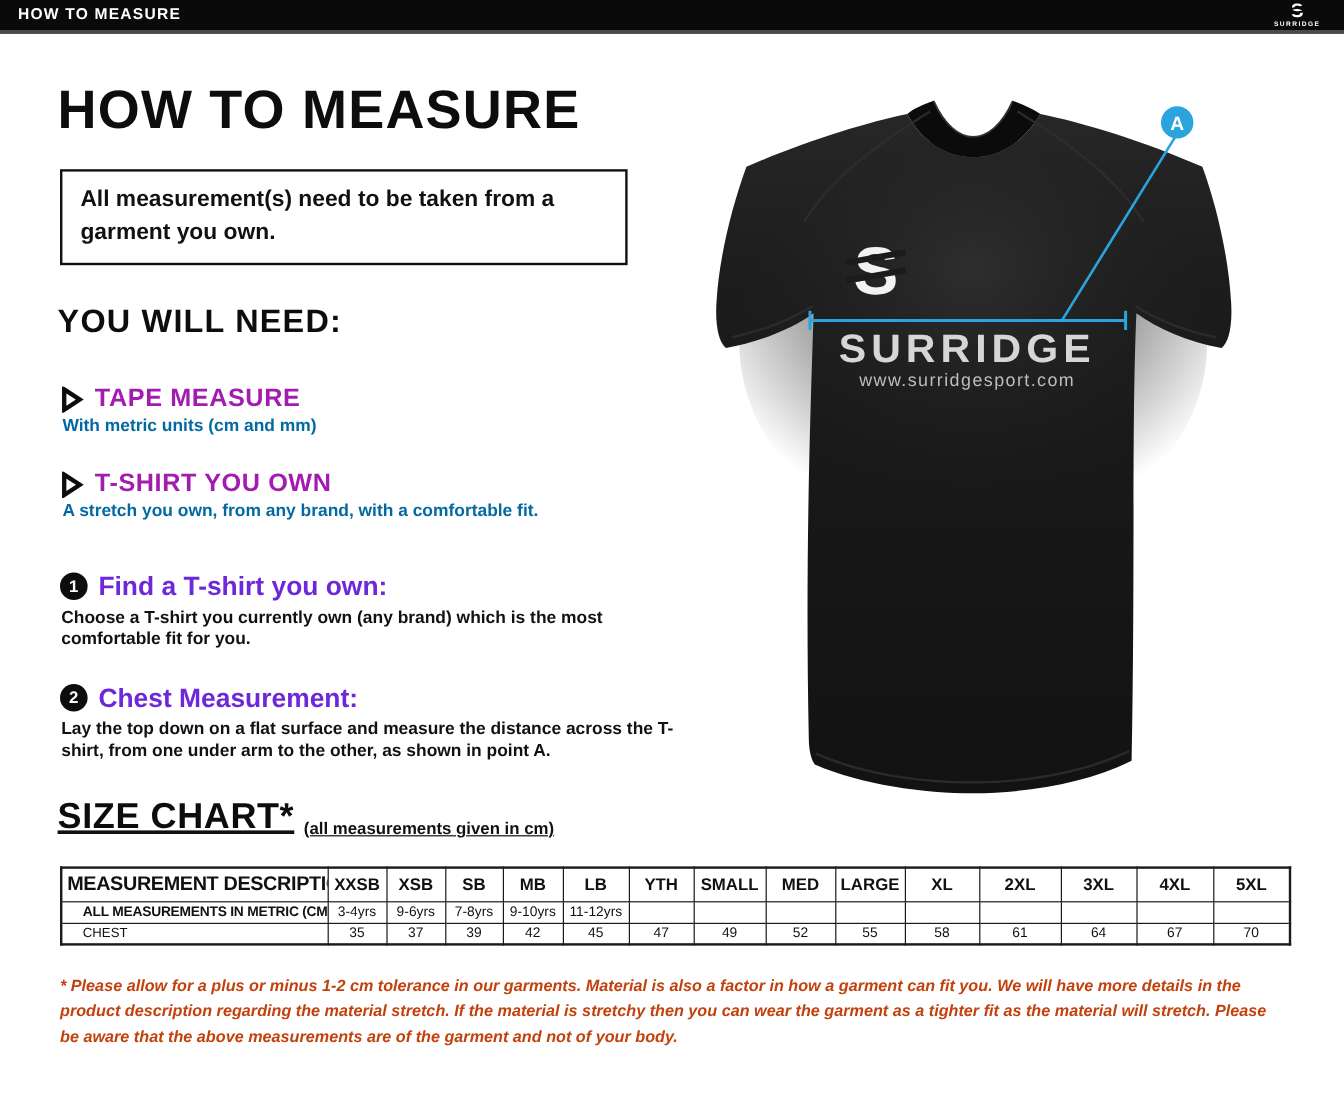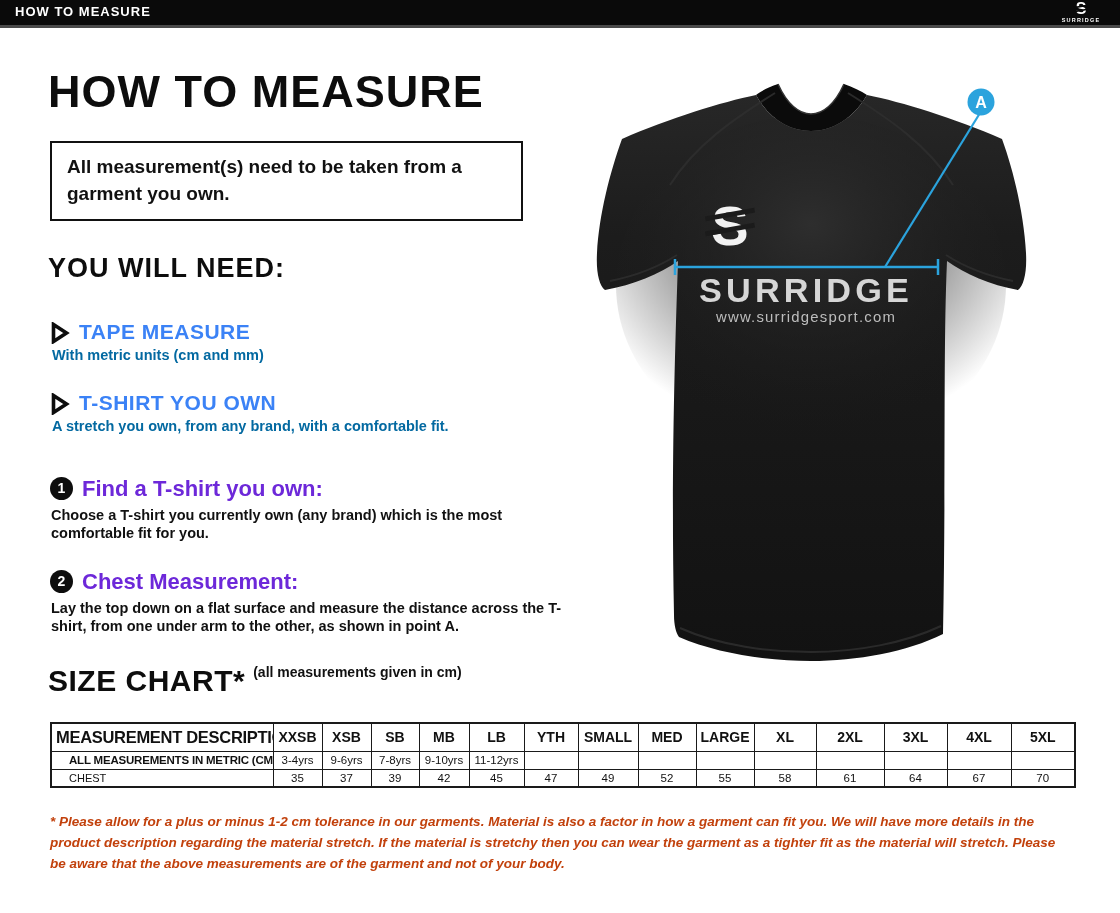--- a/index.html
+++ b/index.html
@@ -20,29 +20,29 @@
 
   
   .notice-box { position:absolute; left:50px; top:141px; width:473px;
                 border:2.5px solid #111; padding:11px 15px; }
   .notice-text { font-size:19px; font-weight:700; line-height:1.42; color:#111; }
 
   .ywn-heading { position:absolute; left:48px; top:253px; font-size:27px; font-weight:700;
                  letter-spacing:1px; color:#0d0d0d; }
 
   .need-icon { position:absolute; width:20px; height:22px; }
-  .need-title { position:absolute; font-size:21px; font-weight:700; letter-spacing:0.5px; color:#3b82f6; }
+  .need-title { position:absolute; font-size:21px; font-weight:700; letter-spacing:0.5px; color:#a21caf; }
   .need-desc { position:absolute; font-size:14.5px; font-weight:700; color:#0369a1; }
 
   .step-num { position:absolute; width:23px; height:23px; background:#0d0d0d; color:#fff;
               border-radius:50%; text-align:center; line-height:23px; font-size:14px; font-weight:700; }
   .step-title { position:absolute; font-size:22px; font-weight:700; color:#6d28d9; }
   .step-desc { position:absolute; font-size:14.5px; font-weight:700; line-height:1.24; color:#111; }
 
-  .sc-heading { position:absolute; left:48px; top:664px; display:flex; align-items:flex-start; }
+  .sc-heading { position:absolute; left:48px; top:664px; display:flex; align-items:flex-end;text-decoration:underline; }
   .sc-title { font-size:30px; font-weight:700; letter-spacing:0.5px; color:#0d0d0d; }
   .sc-sub { font-size:14px; font-weight:700; margin-left:8px; color:#111; }
 
   
   .size-table { position:absolute; left:50px; top:722px; width:1026px;
                 border-collapse:collapse; table-layout:fixed; border:2.5px solid #1a1a1a; }
   .size-table th, .size-table td { border:1.5px solid #1a1a1a; overflow:hidden; white-space:nowrap; }
   .size-table thead tr { height:28px; }
   .size-table .hdr-label { font-size:16.5px; font-weight:700; text-align:left; padding-left:4px;
                            letter-spacing:-0.3px; }

